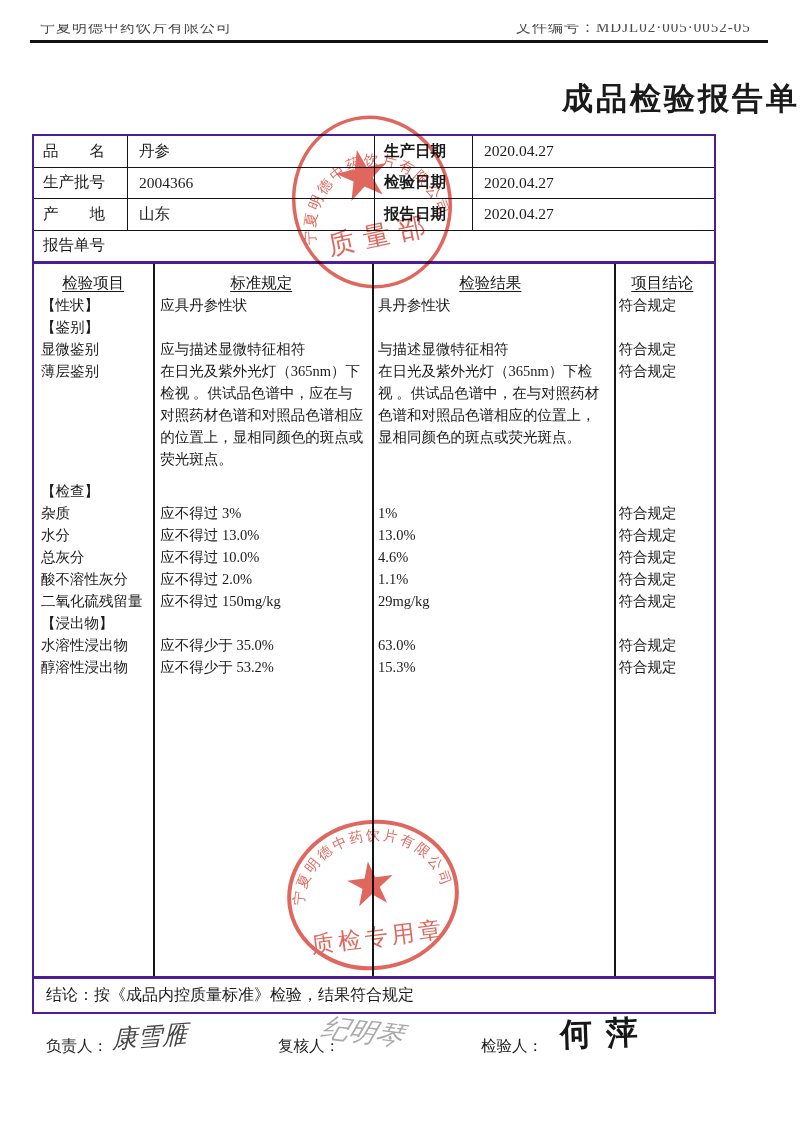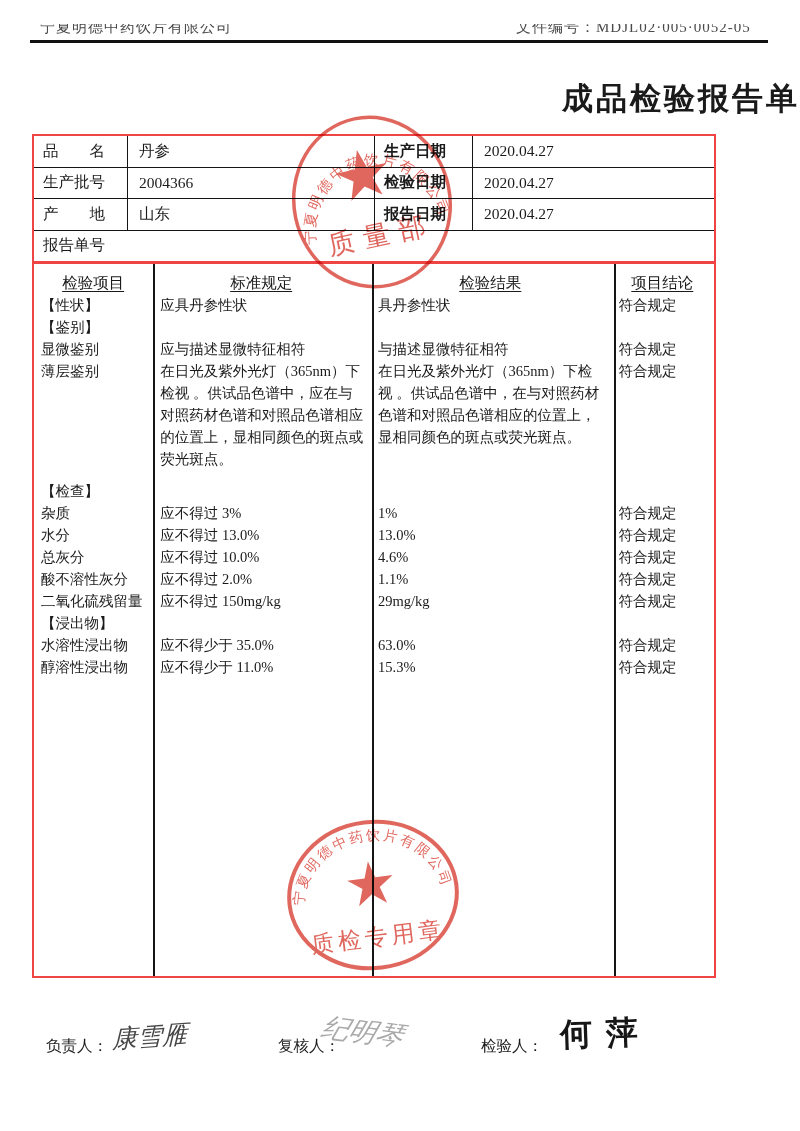--- a/index.html
+++ b/index.html
@@ -15,21 +15,21 @@
   .hdr-clip span{display:block;margin-top:-6px;font-size:15px;color:#4a4a4a;letter-spacing:1px;white-space:nowrap;}
   .hdr-left{left:40px;width:330px;}
   .hdr-right{left:516px;width:260px;}
   .hdr-rule{position:absolute;left:30px;top:40px;width:738px;height:3px;background:#111;}
 
   
   .title{position:absolute;left:0;top:78px;width:800px;text-align:right;
     font-size:31px;font-weight:700;letter-spacing:3px;}
 
   
-  .tbl{position:absolute;left:32px;width:684px;border:2px solid #ef4444;box-sizing:border-box;background:transparent;}
+  .tbl{position:absolute;left:32px;width:684px;border:2px solid #4c1d95;box-sizing:border-box;background:transparent;}
   .info-tbl{top:134px;height:129px;display:flex;flex-direction:column;}
   .info-row{display:flex;flex:1;border-top:1.5px solid #151515;box-sizing:border-box;}
   .info-row:first-child{border-top:none;}
   .cell{box-sizing:border-box;display:flex;align-items:center;font-size:15.5px;border-left:1.5px solid #151515;padding-left:9px;white-space:nowrap;}
   .cell:first-child{border-left:none;}
   .i-lbl{width:93px;}
   .i-val{width:247px;padding-left:11px;}
   .i-lbl2{width:98px;font-weight:bold;}
   .i-val2{flex:1;padding-left:11px;}
   .i-valwide{flex:1;padding-left:11px;}
@@ -199,27 +199,30 @@
 
         <div class="insp-row">
           <div class="rc rc1">水溶性浸出物</div>
           <div class="rc rc2">应不得少于 35.0%</div>
           <div class="rc rc3">63.0%</div>
           <div class="rc rc4">符合规定</div>
         </div>
 
         <div class="insp-row">
           <div class="rc rc1">醇溶性浸出物</div>
-          <div class="rc rc2">应不得少于 11.0%</div>
+          <div class="rc rc2">应不得少于 53.2%</div>
           <div class="rc rc3">15.3%</div>
           <div class="rc rc4">符合规定</div>
         </div>
       </div>
   </div>
 
+  <div class="tbl conclusion">
+    <span>结论：按《成品内控质量标准》检验，结果符合规定</span>
+  </div>
 
   <div class="signs">
     <span class="sig-label" style="left:38px">负责人：</span>
     <span class="sig-name sig1">康雪雁</span>
     <span class="sig-label" style="left:270px">复核人：</span>
     <span class="sig-name sig2">纪明琴</span>
     <span class="sig-label" style="left:473px">检验人：</span>
     <span class="sig-name sig3">何萍</span>
   </div>
 

